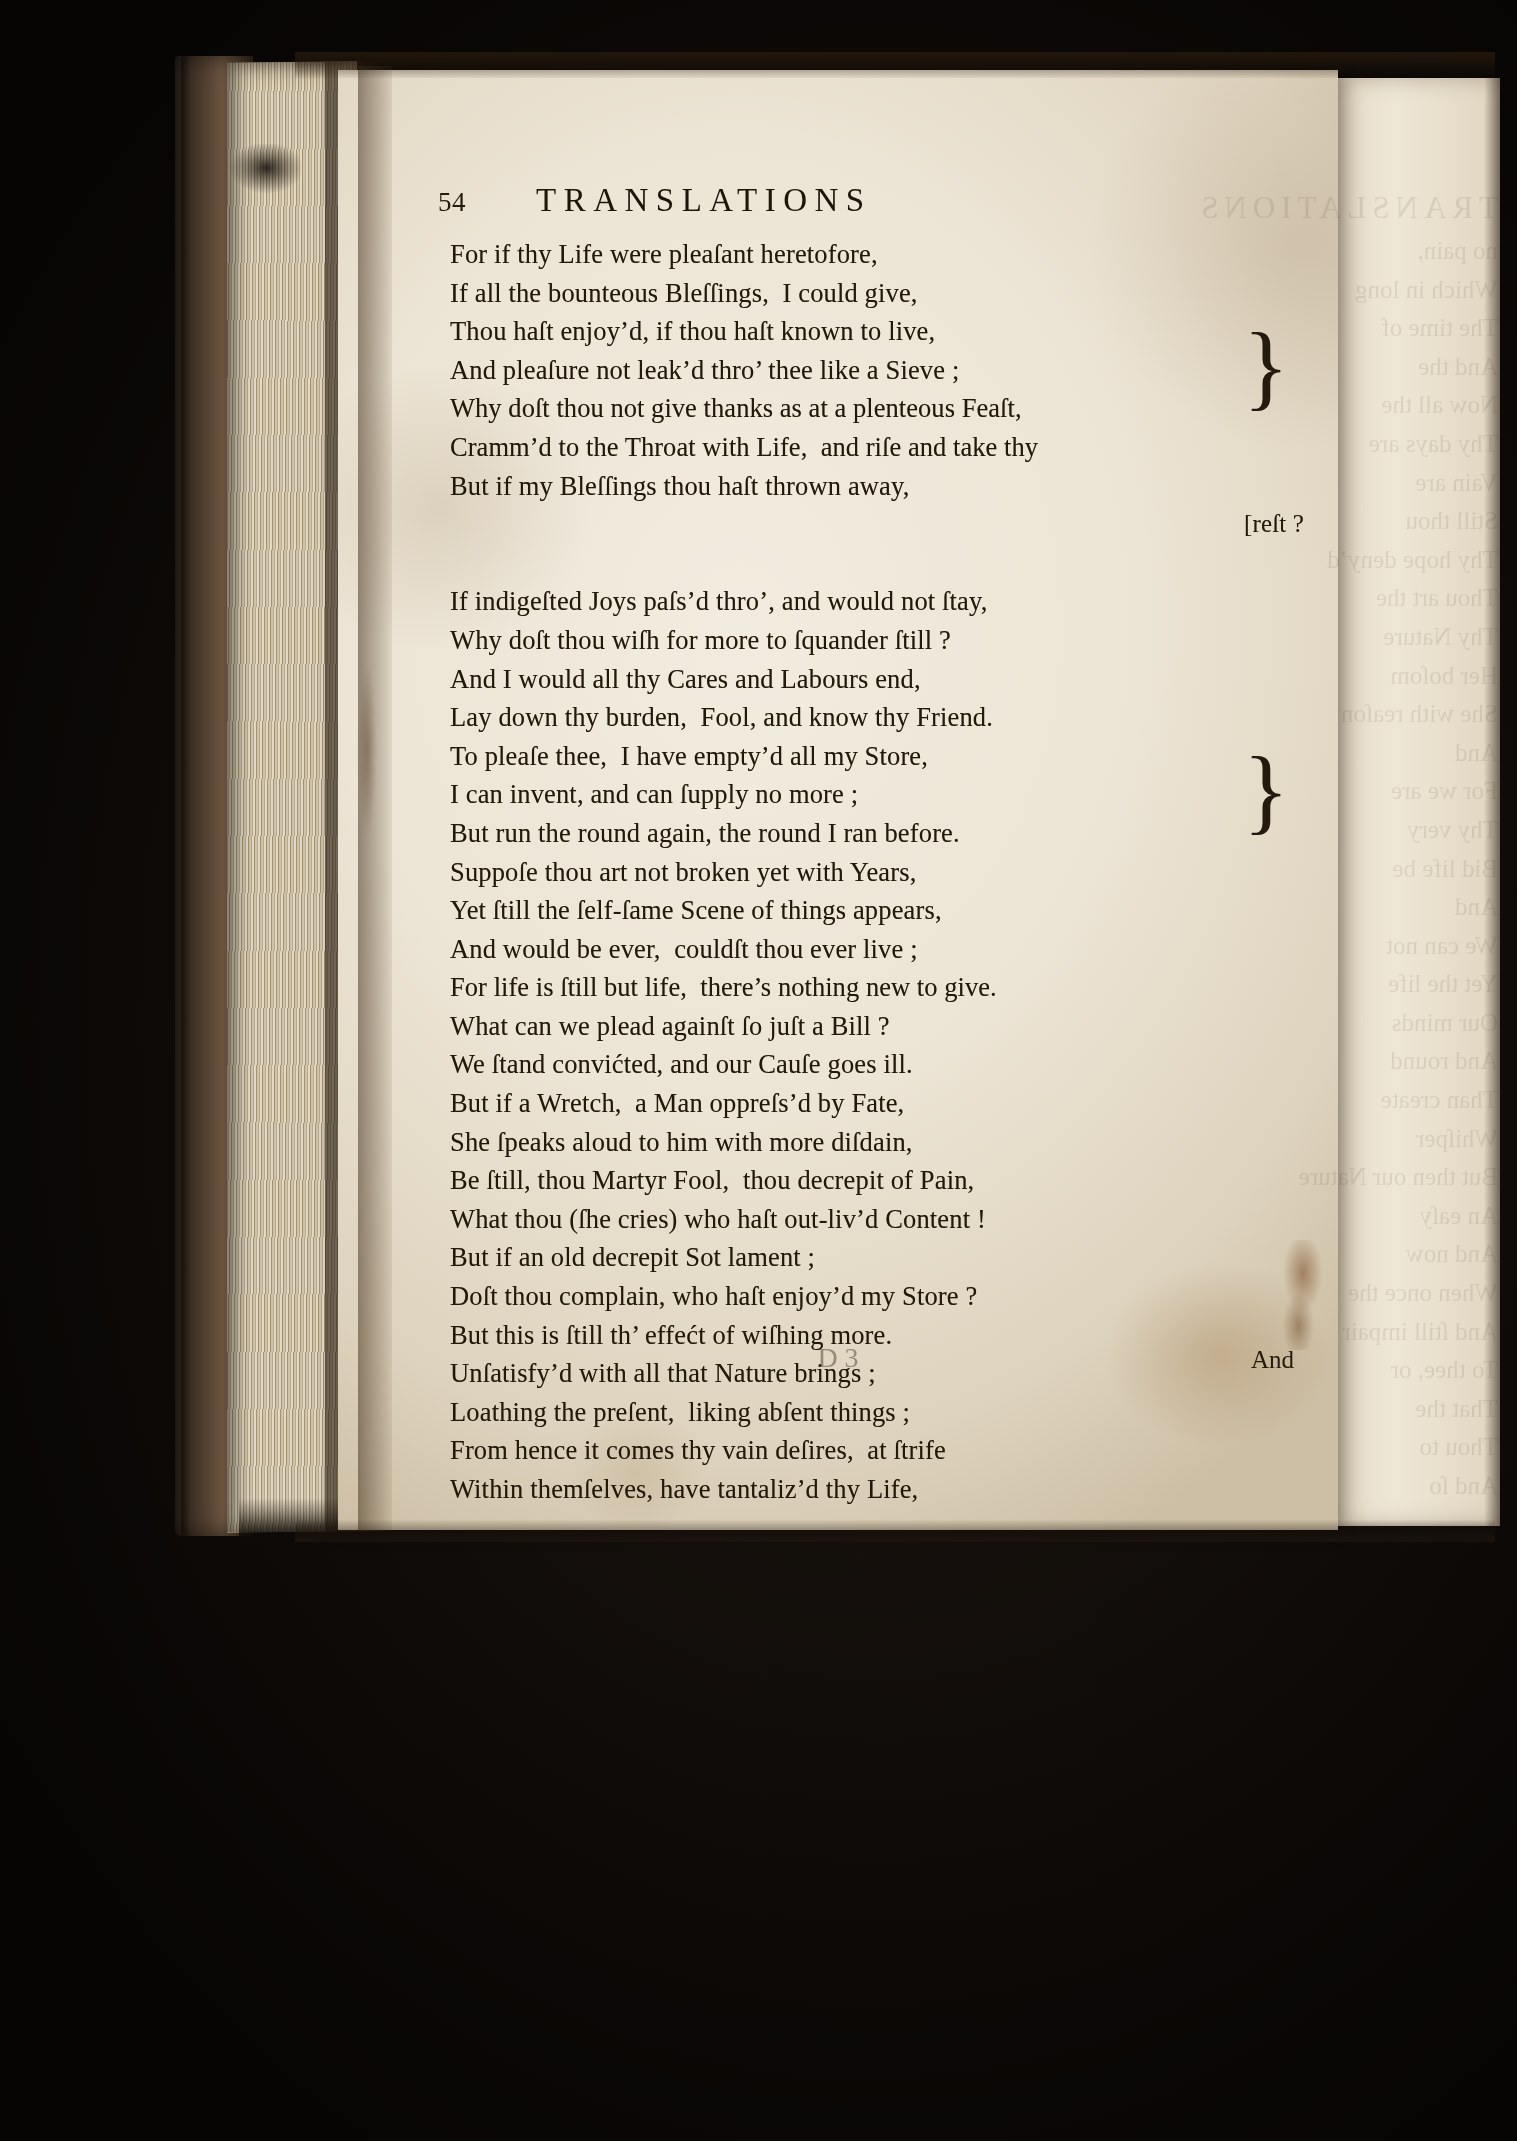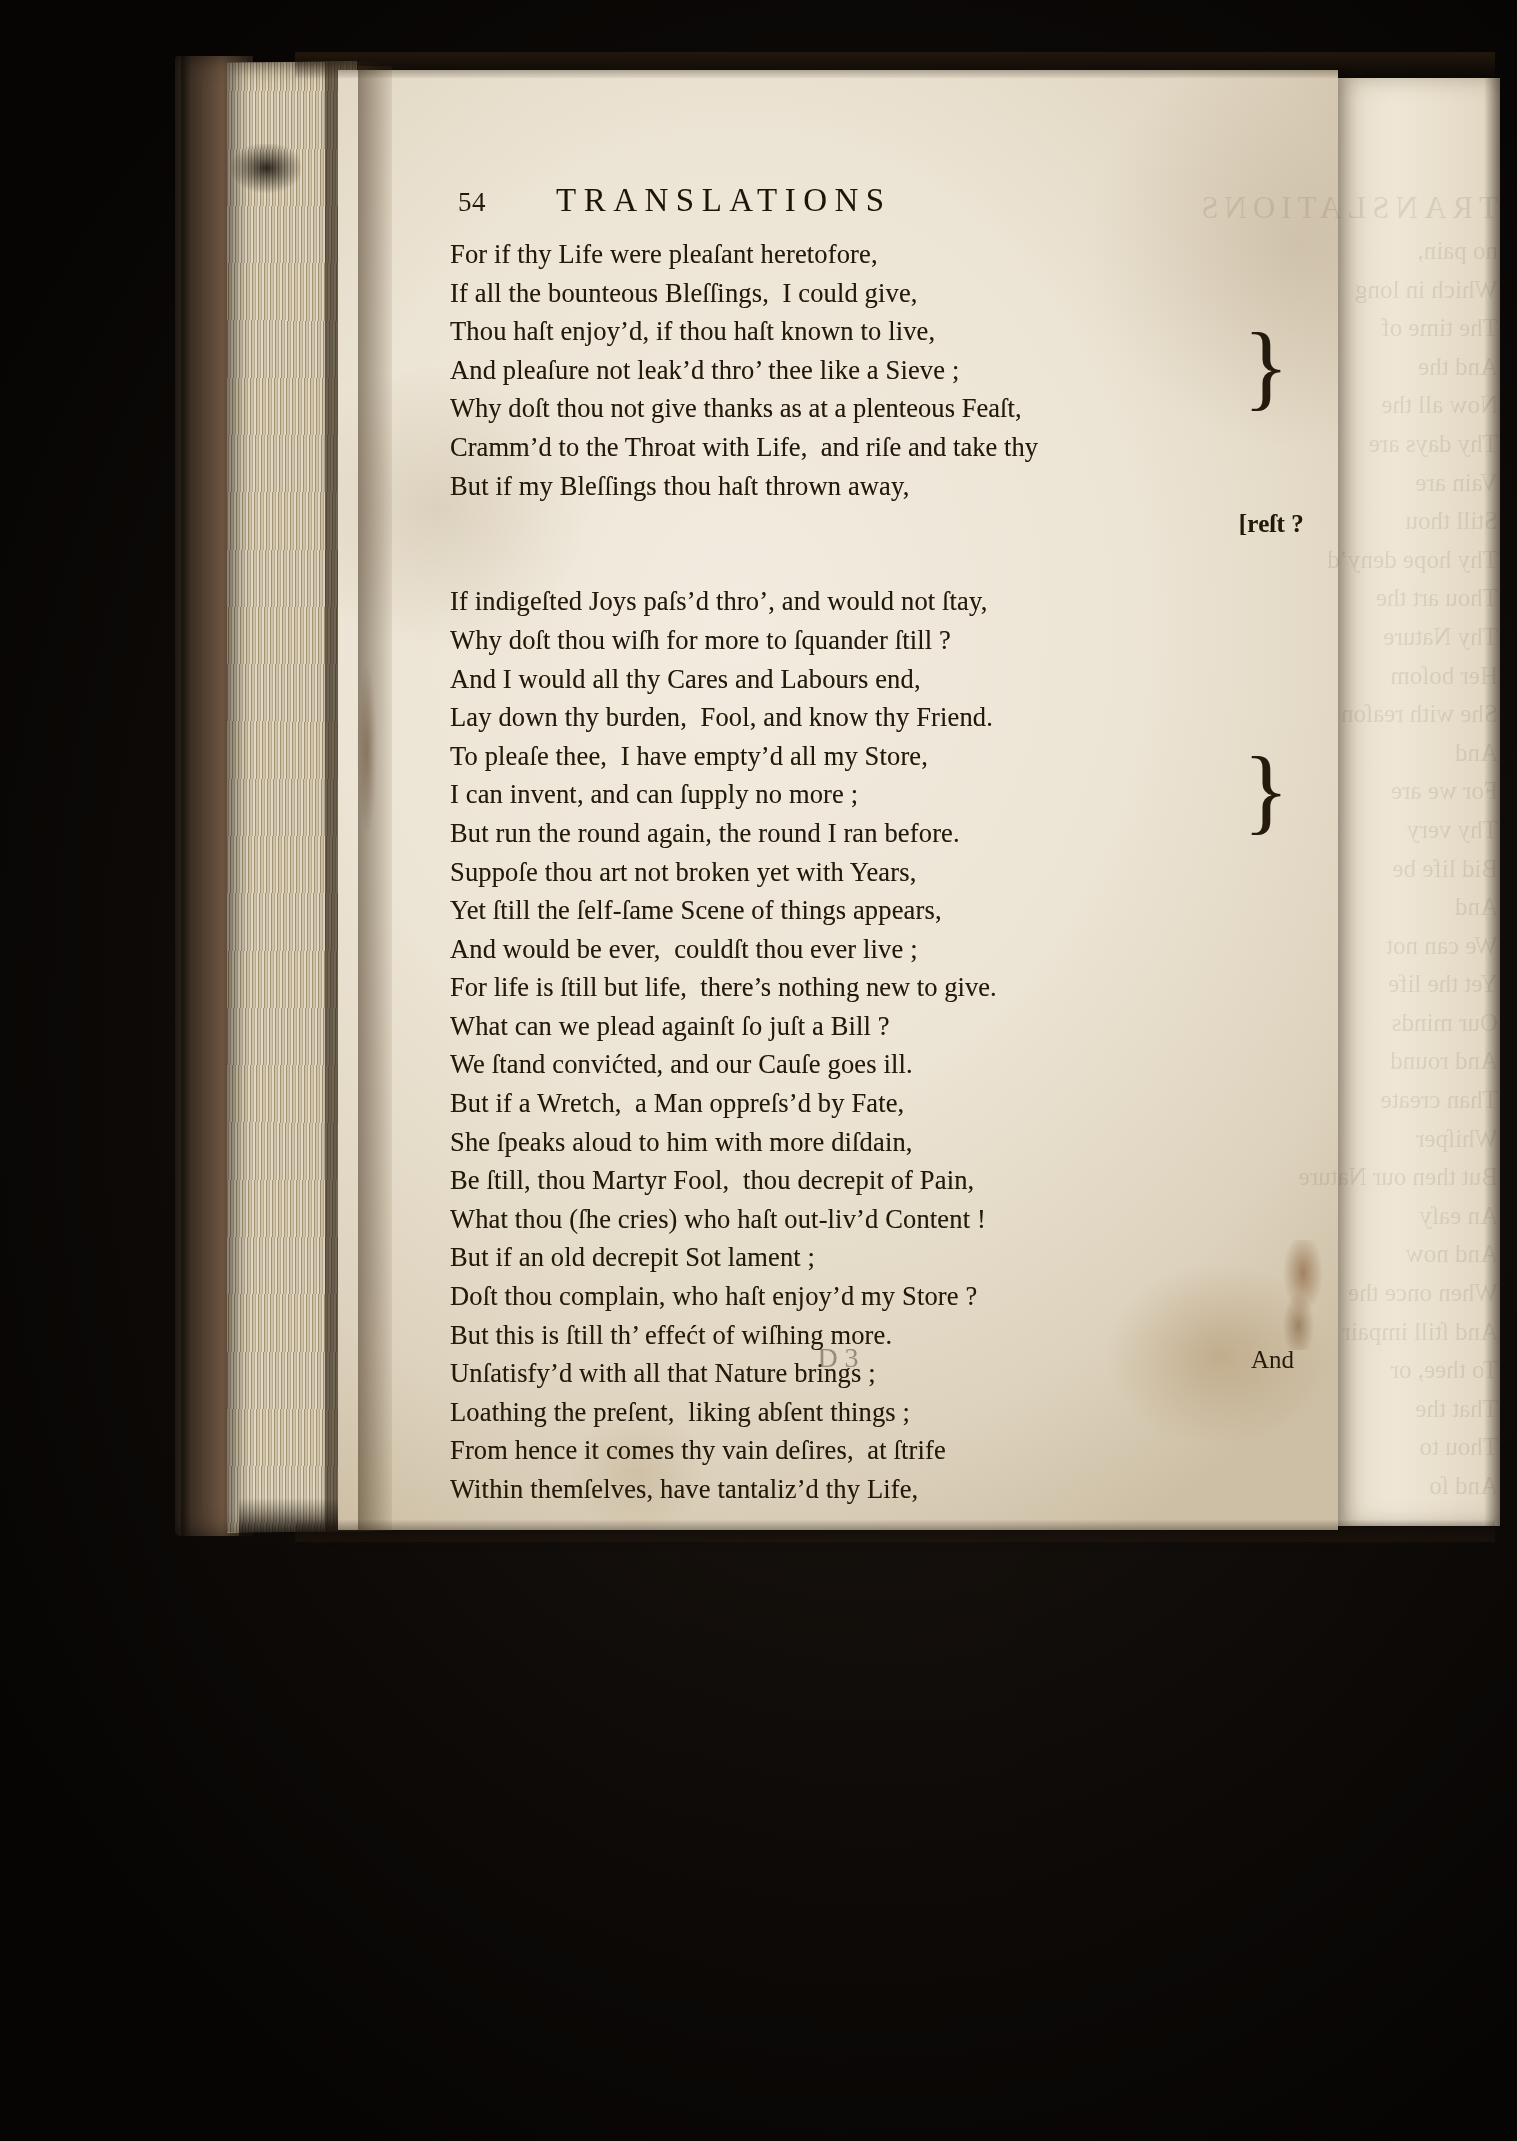--- a/index.html
+++ b/index.html
@@ -118,21 +118,21 @@
   }
 
   
   .type {
     position:absolute;
     left: 0; top: 0; width: 100%; height: 100%;
     color: #1b1409;
   }
   .head {
     position:absolute;
-    left: 120px; top: 112px; width: 820px;
+    left: 100px; top: 112px; width: 820px;
     display:flex; align-items: baseline;
   }
   .folio {
     font-size: 27px; letter-spacing: 0.5px;
     color:#241a0d;
   }
   .runhead {
     margin-left: 70px;
     font-size: 33px;
     letter-spacing: 7.5px;
@@ -150,21 +150,20 @@
     color: #221909;
     white-space: pre;
     letter-spacing: 0.15px;
     text-shadow: 0 0 0.6px rgba(34,25,9,0.35);
   }
   .line.wide { letter-spacing: 0.05px; }
   .turnover {
     position:absolute;
     right: 26px;
     font-size: 25px;
-    font-weight: bold;
   }
   .catchword {
     position:absolute;
     right: 44px; bottom: 156px;
     font-size: 25px;
     color:#241a0d;
   }
   .signature {
     position:absolute;
     left: 50%; bottom: 156px;

